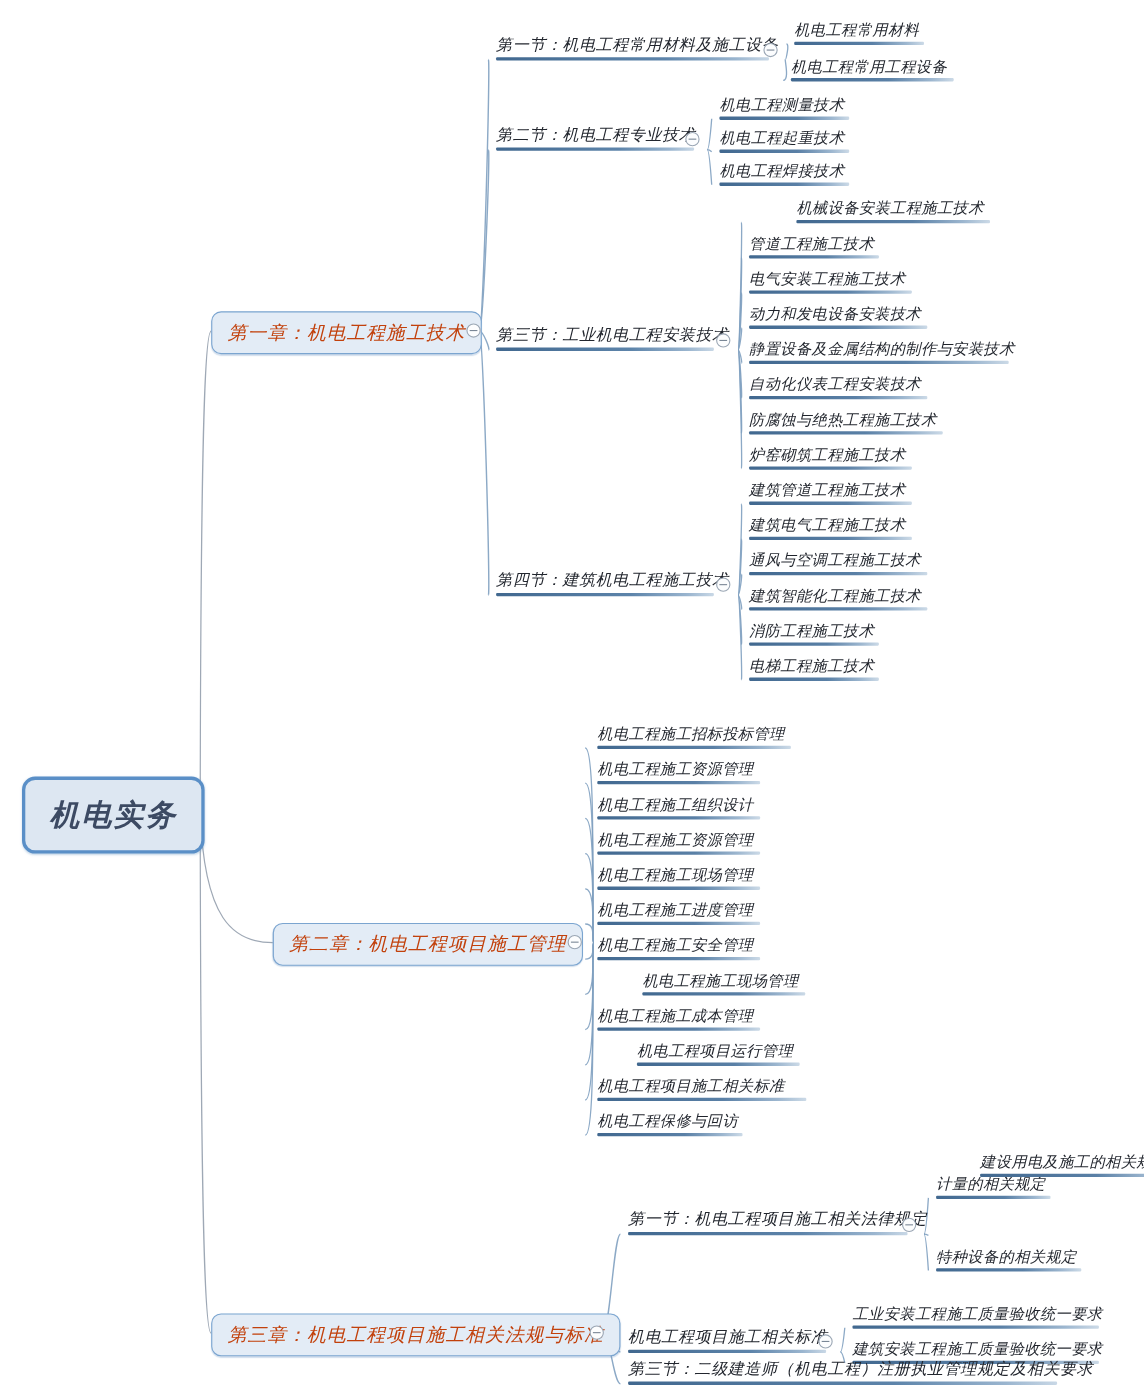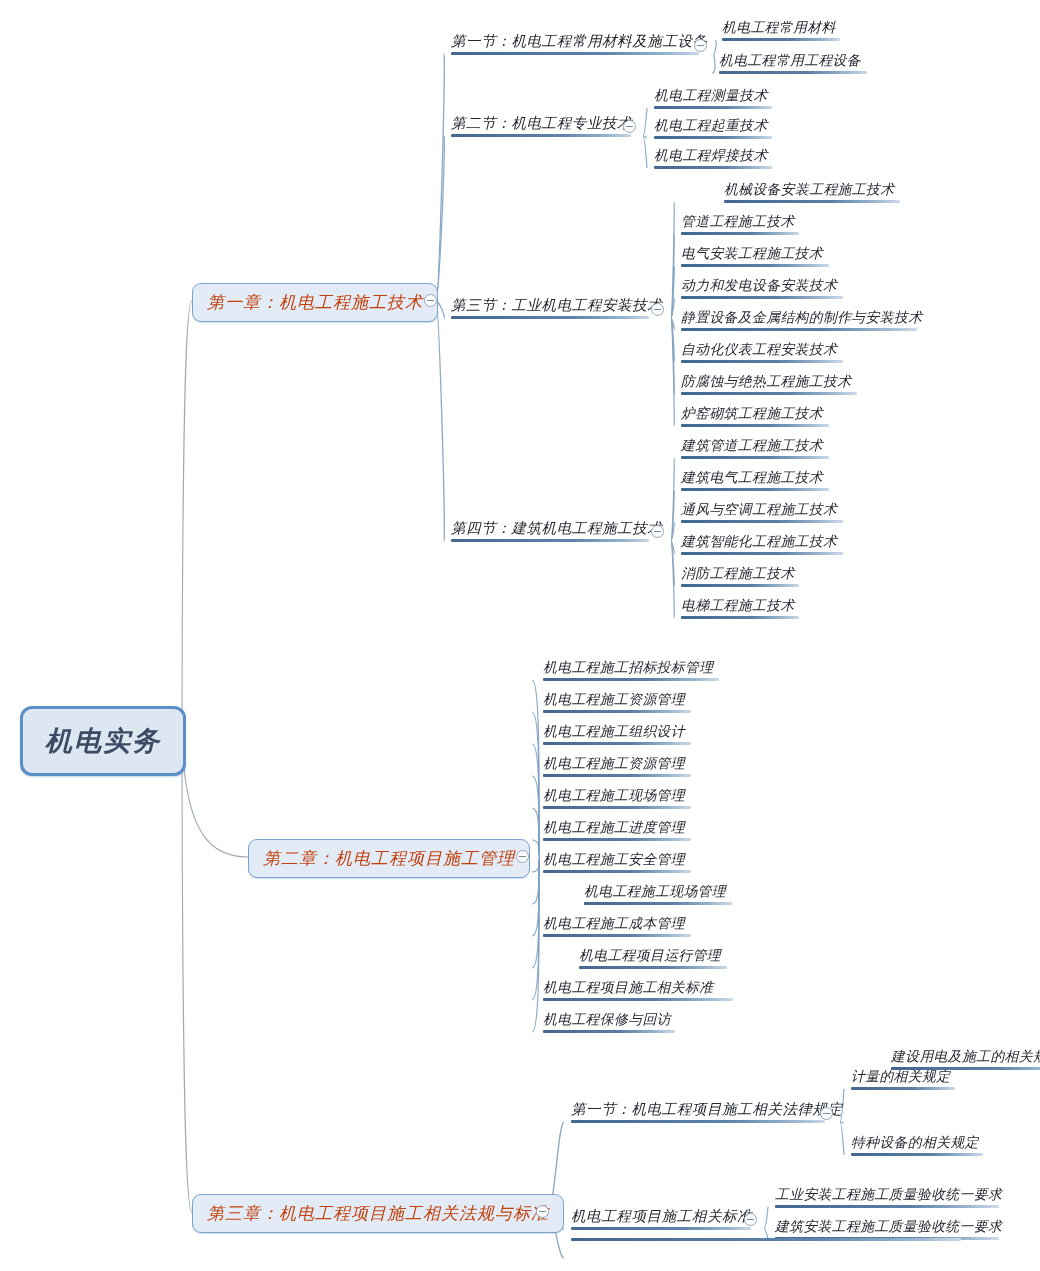--- a/index.html
+++ b/index.html
@@ -214,15 +214,15 @@
       <div class="toggle" style="left: 536px; top: 1205px;"></div>
       <div class="node ul-node sec-node" style="left: 568px; top: 1100px; width: 246px;"><span>第一节：机电工程项目施工相关法律规定</span><span class="bar" style="width: 254px;"></span></div>
       <div class="toggle" style="left: 820px; top: 1107px;"></div>
       <div class="node leaf-node" style="left: 848px; top: 1068px;"><span>计量的相关规定</span><span class="bar" style="width: 104px;"></span></div>
       <div class="node leaf-node" style="left: 848px; top: 1048px; margin-left: 40px;"><span>建设用电及施工的相关规定</span><span class="bar" style="width: 176px;"></span></div>
       <div class="node leaf-node" style="left: 848px; top: 1134px;"><span>特种设备的相关规定</span><span class="bar" style="width: 132px;"></span></div>
       <div class="node ul-node sec-node" style="left: 568px; top: 1207px; width: 172px;"><span>机电工程项目施工相关标准</span><span class="bar" style="width: 180px;"></span></div>
       <div class="toggle" style="left: 744px; top: 1213px;"></div>
       <div class="node leaf-node" style="left: 772px; top: 1186px;"><span>工业安装工程施工质量验收统一要求</span><span class="bar" style="width: 224px;"></span></div>
       <div class="node leaf-node" style="left: 772px; top: 1218px;"><span>建筑安装工程施工质量验收统一要求</span><span class="bar" style="width: 224px;"></span></div>
-      <div class="node ul-node sec-node" style="left: 568px; top: 1236px; width: 382px;"><span class="bar" style="width: 390px;"></span></div>
+      <div class="node ul-node sec-node" style="left: 568px; top: 1236px; width: 382px;"><span>第三节：二级建造师（机电工程）注册执业管理规定及相关要求</span><span class="bar" style="width: 390px;"></span></div>
     </div>
 </div>
 
 </body></html>

